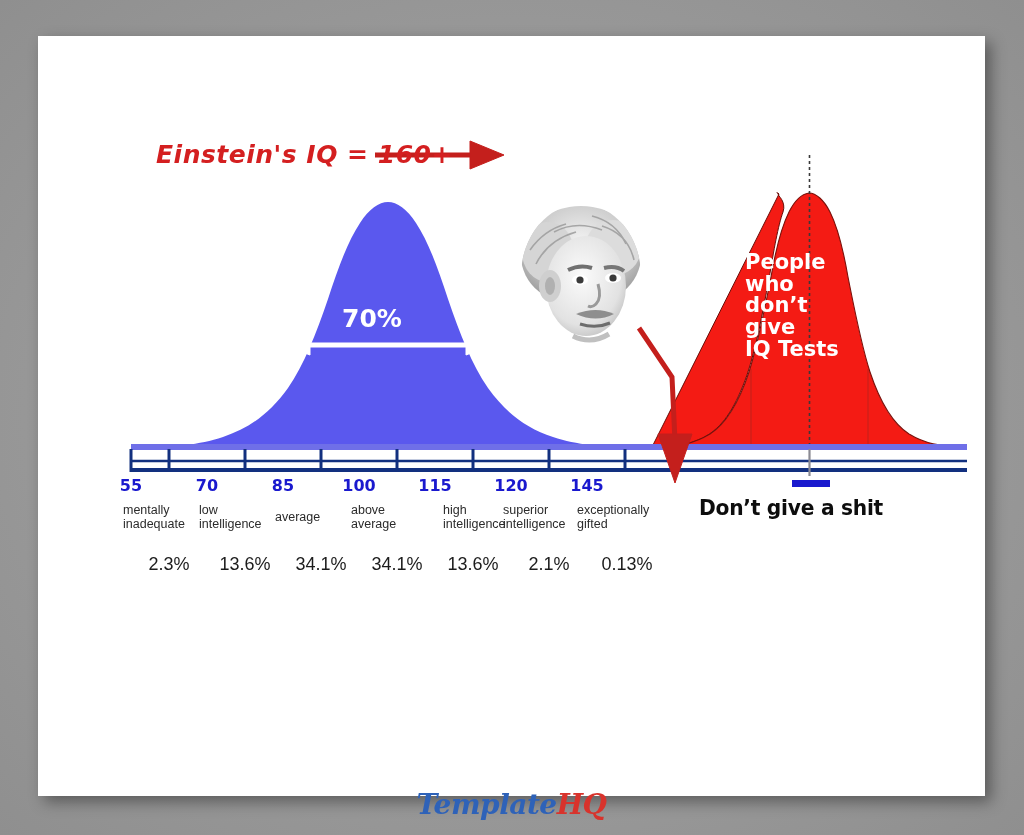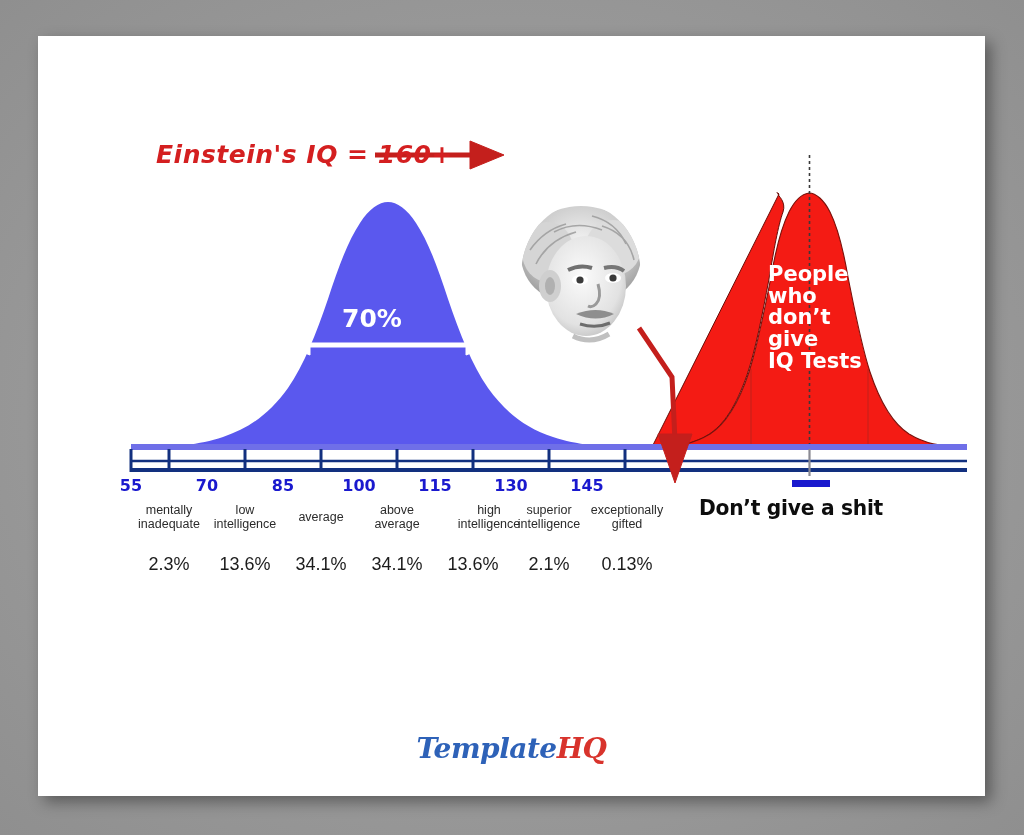--- a/index.html
+++ b/index.html
@@ -82,40 +82,39 @@
   
   .redcap {
     color: #ffffff;
     font-size: 21px;
     font-weight: bold;
     font-family: "DejaVu Sans", sans-serif;
     line-height: 1.03;
   }
   .redcap-block {
     position: absolute;
-    left: 730px;
+    left: 707px;
     top: 216px;
     width: 130px;
-    margin-top: 12px;
   }
   
   .axis-num {
     color: #1A19CE;
     font-size: 16px;
     font-weight: bold;
     font-family: "DejaVu Sans", sans-serif;
     text-align: center;
     position: absolute;
     transform: translateX(-50%);
   }
   
   .cat {
     position: absolute;
     transform: translateX(-50%);
-    text-align: center;
+    text-align: left;
     color: #2b2b2b;
     font-size: 12.5px;
     line-height: 1.12;
     font-family: "Liberation Sans", sans-serif;
     white-space: pre-line;
   }
   
   .pctv {
     position: absolute;
     transform: translateX(-50%);
@@ -134,21 +133,21 @@
     font-weight: bold;
     font-family: "DejaVu Sans", sans-serif;
     letter-spacing: -0.3px;
     transform: scaleX(0.92);
     transform-origin: left top;
   }
   
   .logo {
     position: absolute;
     left: 0;
-    top: 696px;
+    top: 752px;
     width: 947px;
     text-align: center;
     font-size: 28px;
     font-weight: bold;
     font-style: italic;
     font-family: "DejaVu Serif", serif;
     letter-spacing: -0.5px;
   }
   .logo .t1 { color: #2E62B8; }
   .logo .t2 { color: #D8332C; }
@@ -309,21 +308,21 @@
       <div class="redcap">don’t</div>
       <div class="redcap">give</div>
       <div class="redcap">IQ Tests</div>
     </div>
 
     <div class="axis-num" style="left:93px;  top:440px;">55</div>
     <div class="axis-num" style="left:169px; top:440px;">70</div>
     <div class="axis-num" style="left:245px; top:440px;">85</div>
     <div class="axis-num" style="left:321px; top:440px;">100</div>
     <div class="axis-num" style="left:397px; top:440px;">115</div>
-    <div class="axis-num" style="left:473px; top:440px;">130</div>
+    <div class="axis-num" style="left:473px; top:440px;">120</div>
     <div class="axis-num" style="left:549px; top:440px;">145</div>
 
     <div class="cat" style="left:131px; top:467px; width:92px;">mentally
 inadequate</div>
     <div class="cat" style="left:207px; top:467px; width:92px;">low
 intelligence</div>
     <div class="cat" style="left:283px; top:474px; width:92px;">average</div>
     <div class="cat" style="left:359px; top:467px; width:92px;">above
 average</div>
     <div class="cat" style="left:451px; top:467px; width:92px;">high

